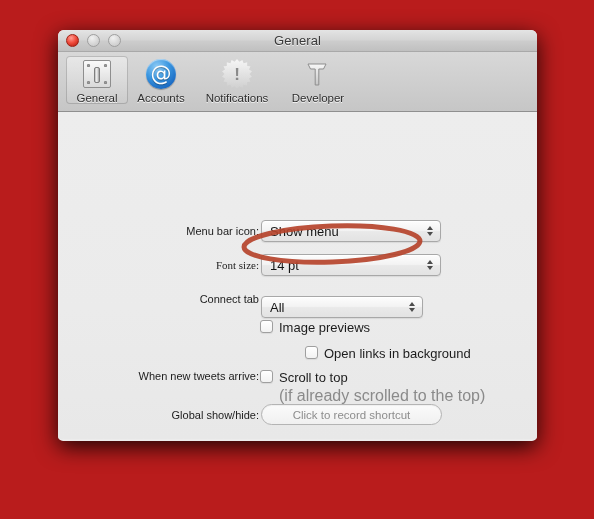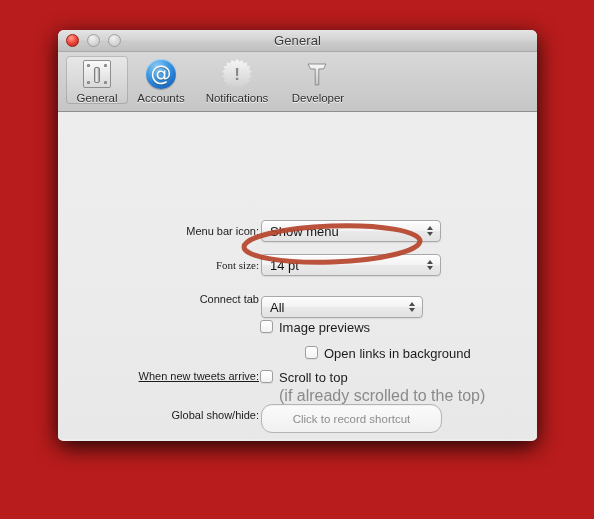--- a/index.html
+++ b/index.html
@@ -190,21 +190,21 @@
   .cblabel { font-size: 13px; color: #1c1c1c; white-space: nowrap; }
   .hint {
     position: absolute;
     font-size: 16px;
     color: #8a8a8a;
     white-space: nowrap;
   }
 
   
   .recorder {
-    height: 29px;
+    height: 21px;
     background: linear-gradient(to bottom, #fbfbfb, #f0f0f0);
     border: 1px solid #b4b4b4;
     border-radius: 11px;
     display: flex; align-items: center; justify-content: center;
     font-size: 11.5px;
     color: #8d8d8d;
     box-shadow: inset 0 1px 1px rgba(0,0,0,0.05);
   }
 
   
@@ -312,21 +312,21 @@
       <div class="cbrow" style="position:absolute; left:202px; top:208px;">
         <span class="cbox"></span>
         <span class="cblabel">Image previews</span>
       </div>
 
       <div class="cbrow" style="position:absolute; left:202px; top:234px;padding-left:45px;">
         <span class="cbox"></span>
         <span class="cblabel">Open links in background</span>
       </div>
 
-      <div class="rlabel" style="top:258px; right:278px;text-decoration:underline;">When new tweets arrive:</div>
+      <div class="rlabel" style="top:258px; right:278px;">When new tweets arrive:</div>
       <div class="cbrow" style="position:absolute; left:202px; top:258px;">
         <span class="cbox"></span>
         <span class="cblabel">Scroll to top</span>
       </div>
       <div class="hint" style="left:221px; top:275px;">(if already scrolled to the top)</div>
 
       <div class="rlabel" style="top:297px; right:278px;">Global show/hide:</div>
       <div class="recorder" style="position:absolute; left:203px; top:292px; width:181px;">
         <span>Click to record shortcut</span>
       </div>

